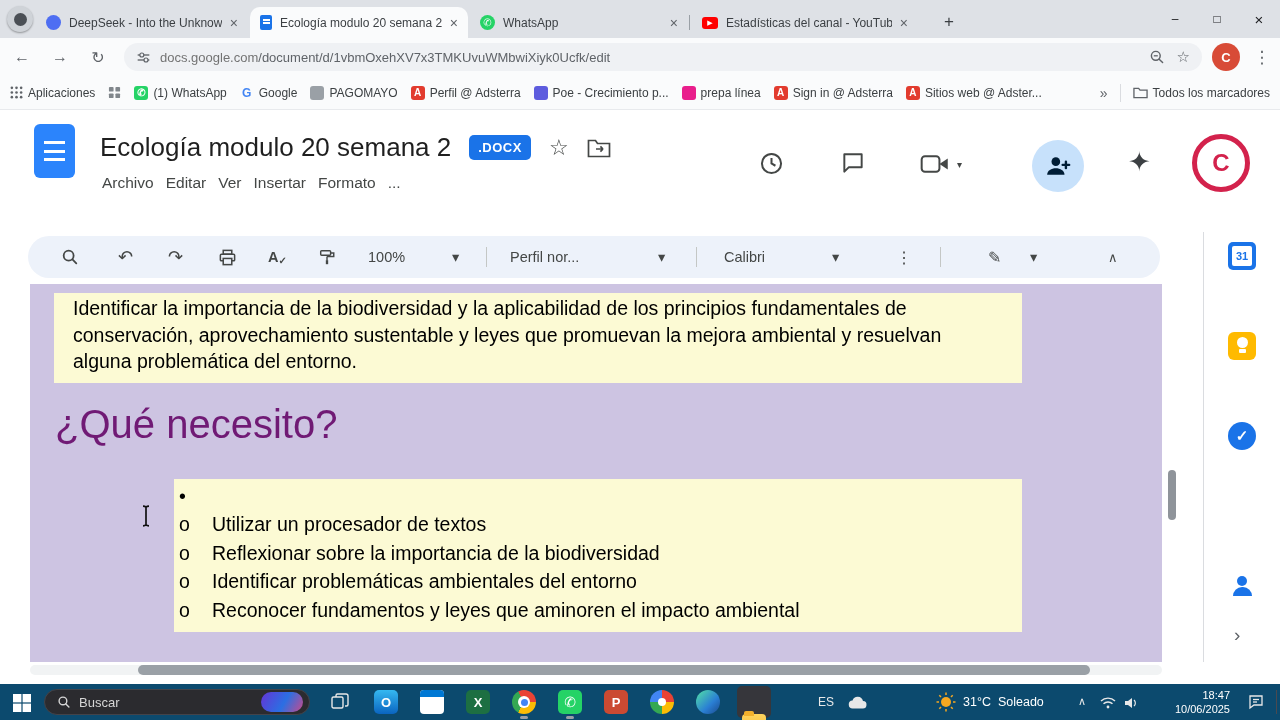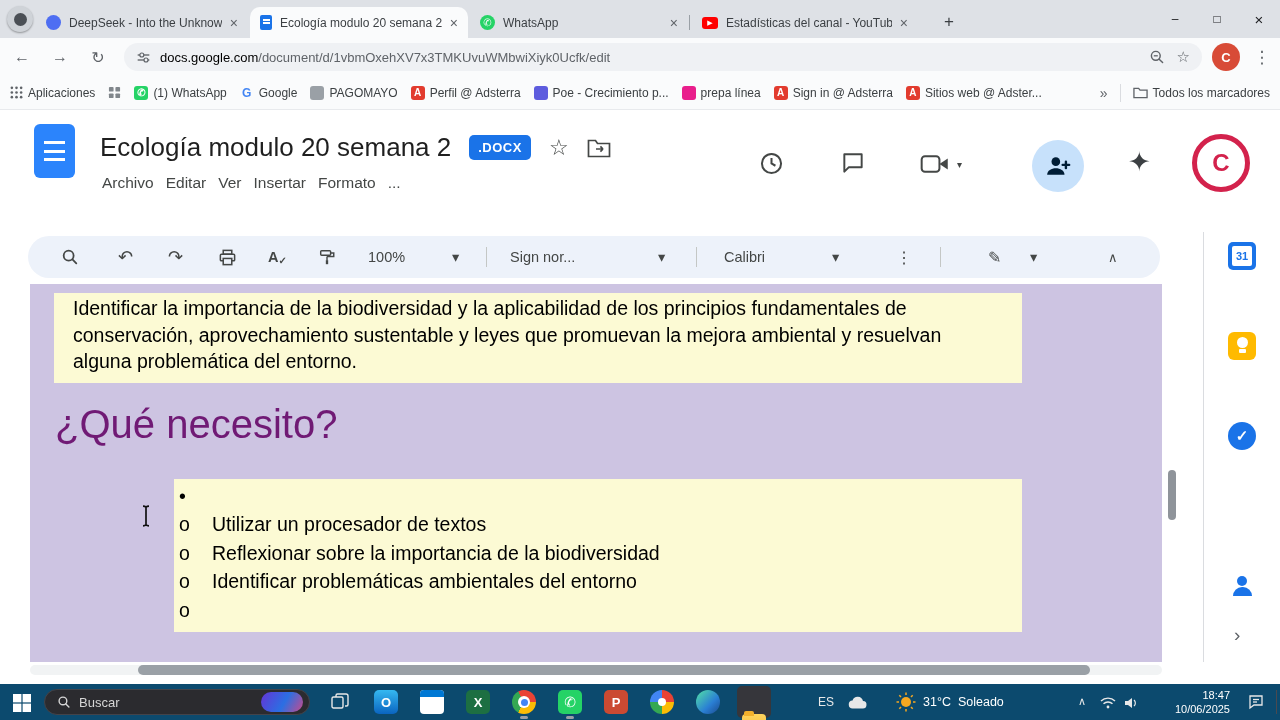--- a/index.html
+++ b/index.html
@@ -22,21 +22,21 @@
 .yt-fav{width:16px;height:12px;background:#f00;border-radius:3px;color:#fff;font-size:7px;display:flex;align-items:center;justify-content:center;}
 .mini-doc{width:12px;height:15px;background:#1a73e8;border-radius:2px;position:relative;}
 .mini-doc::after{content:"";position:absolute;left:2.5px;right:2.5px;top:4px;height:7px;background:repeating-linear-gradient(to bottom,#fff 0 1.5px,transparent 1.5px 3.5px);}
 .tabsep{position:absolute;top:15px;width:1px;height:15px;background:#9aa0a6;}
 .newtab{position:absolute;left:936px;top:9px;width:26px;height:26px;display:flex;align-items:center;justify-content:center;font-size:17px;color:#3b3f43;}
 .winbtn{position:absolute;top:0;width:42px;height:38px;display:flex;align-items:center;justify-content:center;color:#202124;font-size:12px;}
 
 #navbar{position:absolute;left:0;top:38px;width:1280px;height:38px;background:#fafbfc;}
 .navbtn{position:absolute;top:5px;width:28px;height:28px;display:flex;align-items:center;justify-content:center;font-size:16px;color:#5f6368;}
 #omnibox{position:absolute;left:124px;top:5px;width:1078px;height:28px;border-radius:14px;background:#eff1f4;display:flex;align-items:center;padding:0 12px;gap:9px;font-size:13px;}
-#omnibox .host{color:#000000;}
+#omnibox .host{color:#737373;}
 #omnibox .path{color:#5f6368;}
 .omni-right{margin-left:auto;display:flex;align-items:center;gap:12px;color:#5f6368;font-size:15px;}
 .avatar-sm{position:absolute;left:1212px;top:5px;width:28px;height:28px;border-radius:50%;background:#d84b37;color:#fff;font-size:13px;font-weight:bold;display:flex;align-items:center;justify-content:center;}
 
 #bmbar{position:absolute;left:0;top:76px;width:1280px;height:34px;background:#fafbfc;border-bottom:1px solid #e8eaed;display:flex;align-items:center;padding:0 10px;gap:13px;font-size:12px;color:#3c4043;}
 .bm{display:flex;align-items:center;gap:5px;white-space:nowrap;}
 .fav14{width:14px;height:14px;border-radius:3px;display:flex;align-items:center;justify-content:center;flex:0 0 auto;color:#fff;font-size:10px;font-weight:bold;}
 .bm-right{margin-left:auto;display:flex;align-items:center;gap:12px;}
 .vdiv{width:1px;height:18px;background:#dadce0;}
 
@@ -326,21 +326,21 @@
         <svg width="18" height="18" viewBox="0 0 20 20" fill="none" stroke="#444746" stroke-width="1.6">
             <rect x="3" y="3" width="11" height="5" rx="1"></rect>
             <path d="M14 5.5h3.5v4H10"></path>
             <line x1="10" y1="9.5" x2="10" y2="13.5"></line>
             <rect x="8.7" y="13.5" width="2.6" height="4.5" fill="#444746" stroke="none"></rect>
           </svg>
       </span>
       <span class="ti" style="left:340px;">100%</span>
       <span class="ti caret" style="left:424px;">▾</span>
       <span class="tdiv" style="left:458px;"></span>
-      <span class="ti" style="left:482px;">Sign nor...</span>
+      <span class="ti" style="left:482px;">Perfil nor...</span>
       <span class="ti caret" style="left:630px;">▾</span>
       <span class="tdiv" style="left:668px;"></span>
       <span class="ti" style="left:696px;">Calibri</span>
       <span class="ti caret" style="left:804px;">▾</span>
       <span class="ti tglyph" style="left:868px;font-size:16px;">⋮</span>
       <span class="tdiv" style="left:912px;"></span>
       <span class="ti" style="left:960px;font-size:16px;">✎</span>
       <span class="ti caret" style="left:1002px;">▾</span>
       <span class="ti" style="left:1080px;font-size:13px;">∧</span>
     </div>
@@ -362,20 +362,21 @@
         <div class="lrow">
             <span class="lmark">o</span>
             <span>Reflexionar sobre la importancia de la biodiversidad</span>
           </div>
         <div class="lrow">
             <span class="lmark">o</span>
             <span>Identificar problemáticas ambientales del entorno</span>
           </div>
         <div class="lrow">
             <span class="lmark">o</span>
+            <span>Reconocer fundamentos y leyes que aminoren el impacto ambiental</span>
           </div>
       </div>
     </div>
     <span class="ibeam">
       <svg width="12" height="22" viewBox="0 0 12 22" fill="none" stroke="#111" stroke-width="1.7">
           <path d="M3 1.2c2 0 3 .9 3 .9s1-.9 3-.9M6 2.1v17.8M3 20.8c2 0 3-.9 3-.9s1 .9 3 .9"></path>
         </svg>
     </span>
     <div class="vthumb"></div>
     <div class="htrack"></div>
@@ -444,21 +445,21 @@
     <span class="underln" style="left:520px;"></span>
     <span class="underln" style="left:566px;"></span>
 
     <span class="tray-txt" style="left:818px;top:11px;">ES</span>
     <span style="position:absolute;left:848px;top:12px;">
       <svg width="20" height="13" viewBox="0 0 20 13" fill="#e8e8e8">
           <path d="M5 12.5a4 4 0 01-.5-8A5.5 5.5 0 0115 5a3.5 3.5 0 01-.5 7.5z"></path>
         </svg>
     </span>
 
-    <span class="fx" style="position:absolute;left:896px;top:8px;gap:7px;">
+    <span class="fx" style="position:absolute;left:936px;top:8px;gap:7px;">
       <svg width="20" height="20" viewBox="0 0 20 20">
           <circle cx="10" cy="10" r="5" fill="#f6a821"></circle>
           <g stroke="#f6a821" stroke-width="1.5">
             <line x1="10" y1="0.5" x2="10" y2="3"></line>
             <line x1="10" y1="17" x2="10" y2="19.5"></line>
             <line x1="0.5" y1="10" x2="3" y2="10"></line>
             <line x1="17" y1="10" x2="19.5" y2="10"></line>
             <line x1="3.3" y1="3.3" x2="5" y2="5"></line>
             <line x1="15" y1="15" x2="16.7" y2="16.7"></line>
             <line x1="16.7" y1="3.3" x2="15" y2="5"></line>

